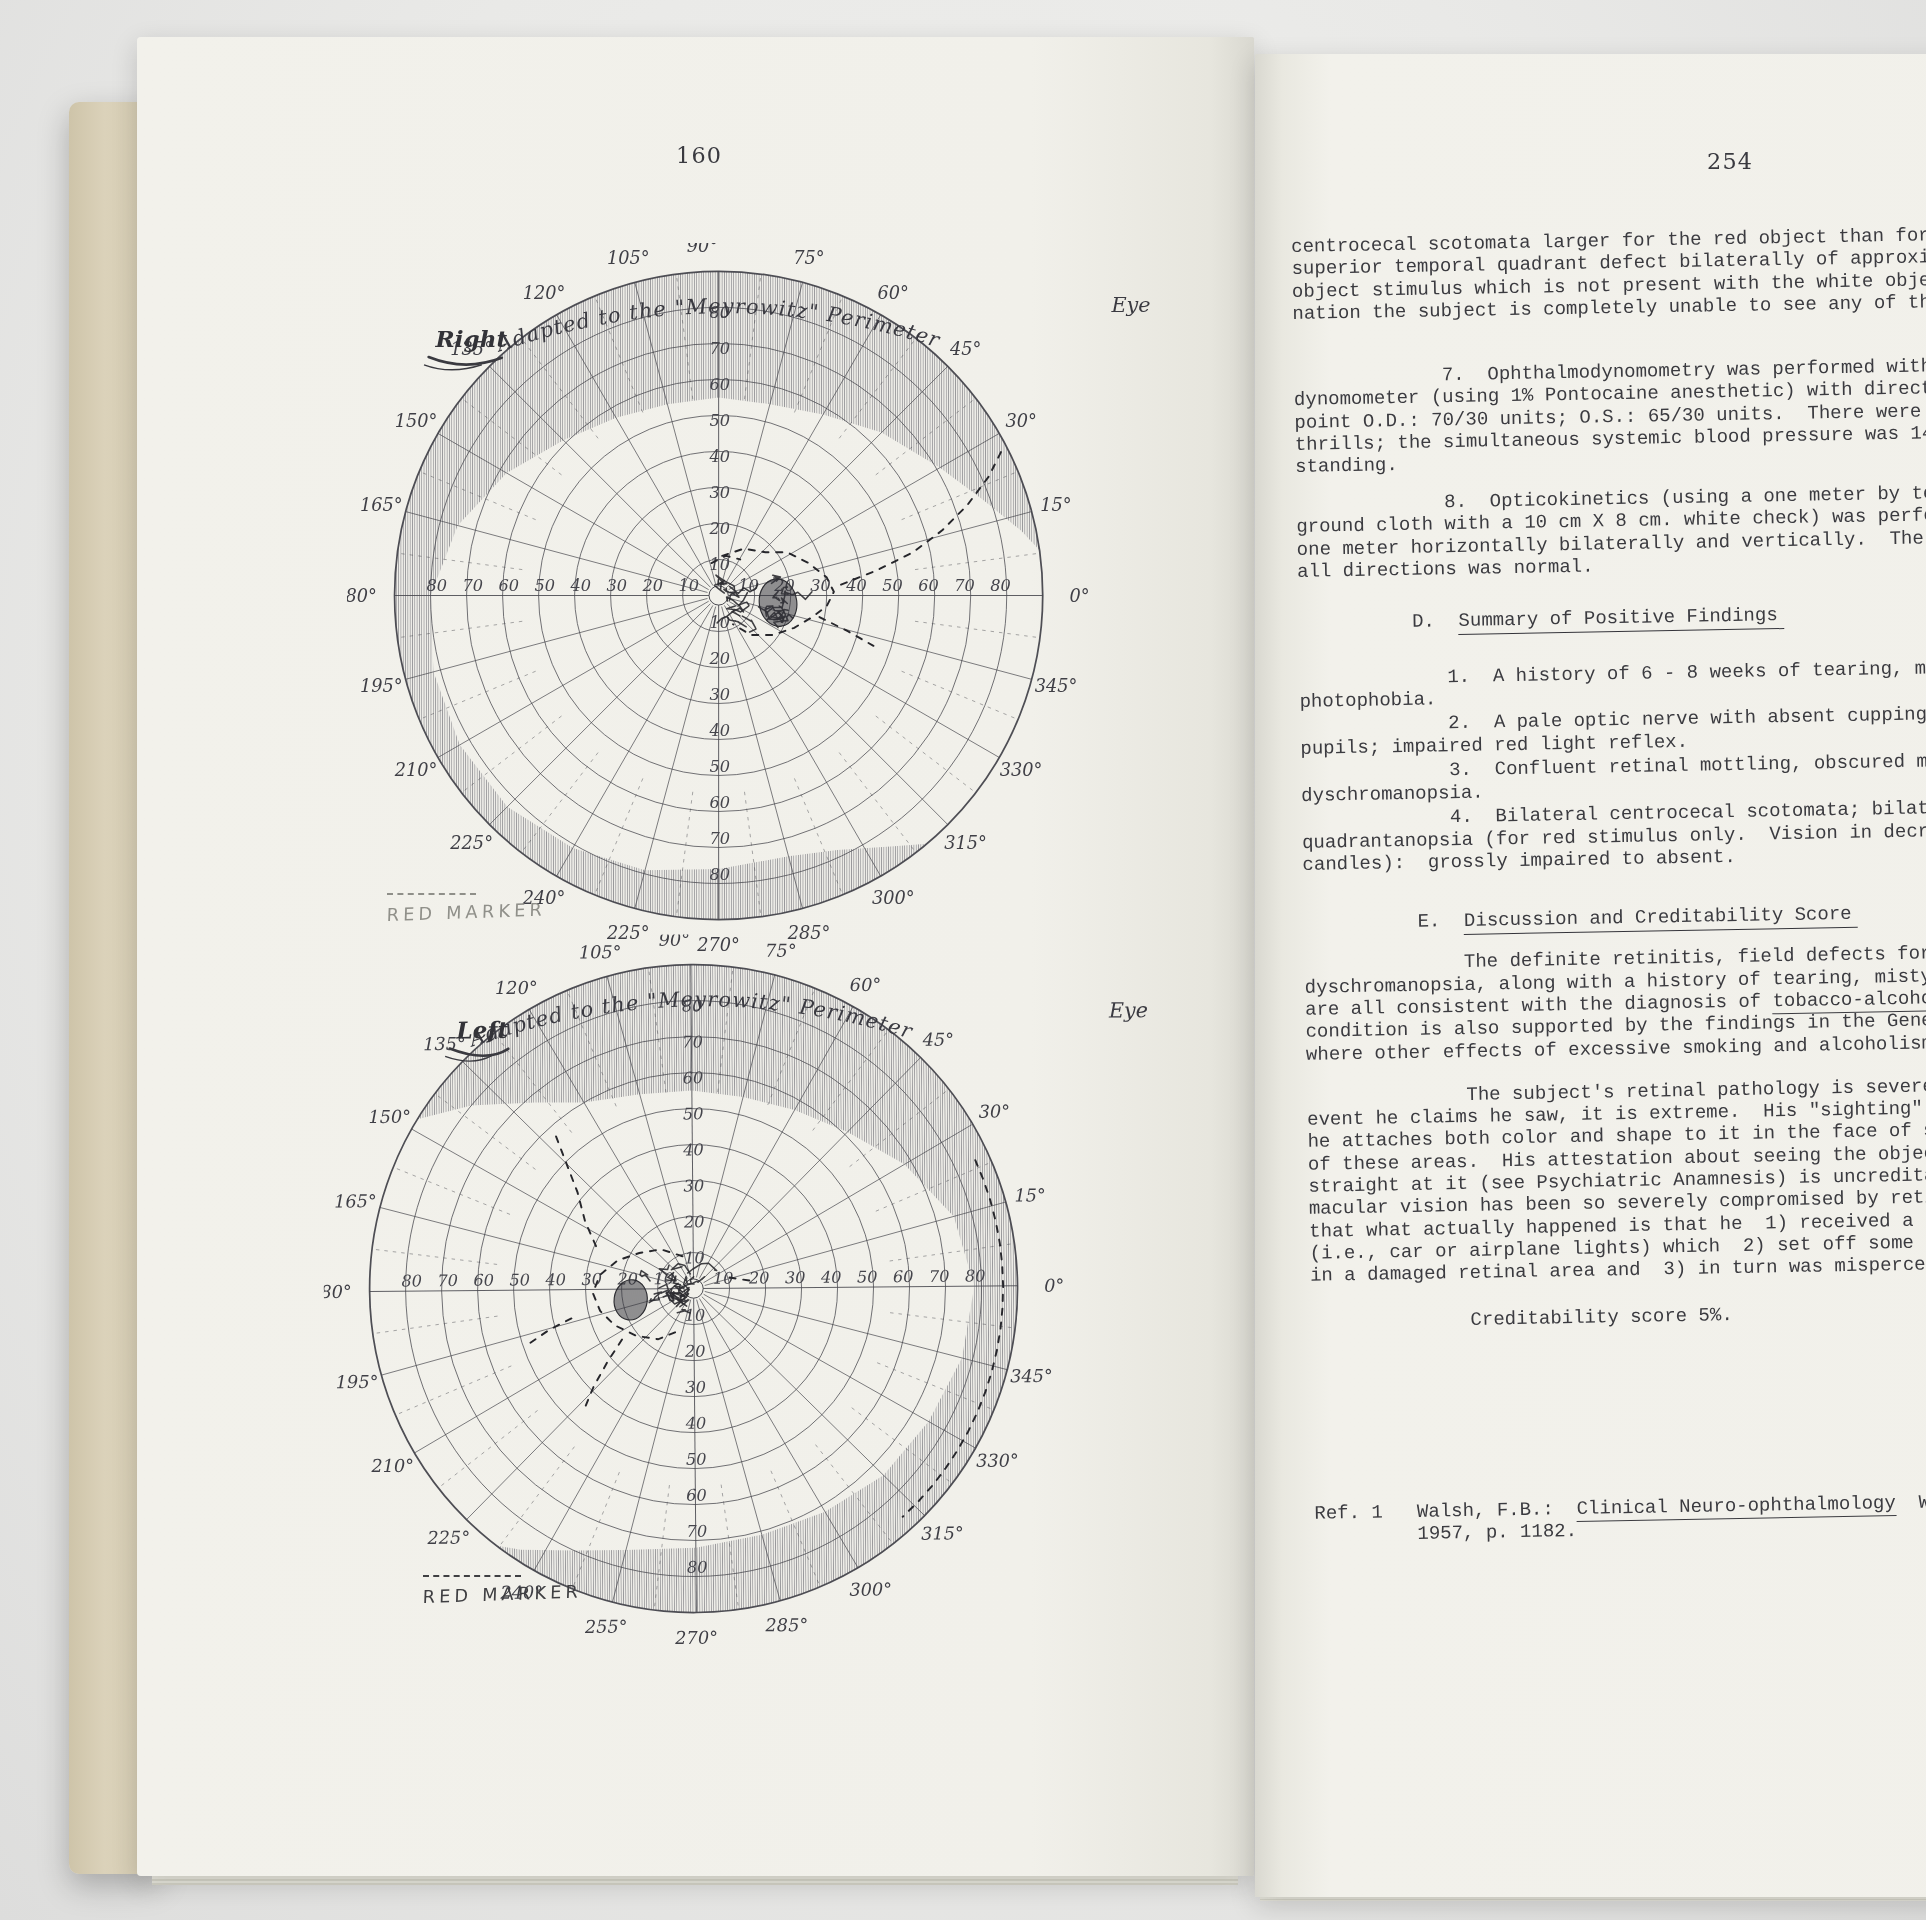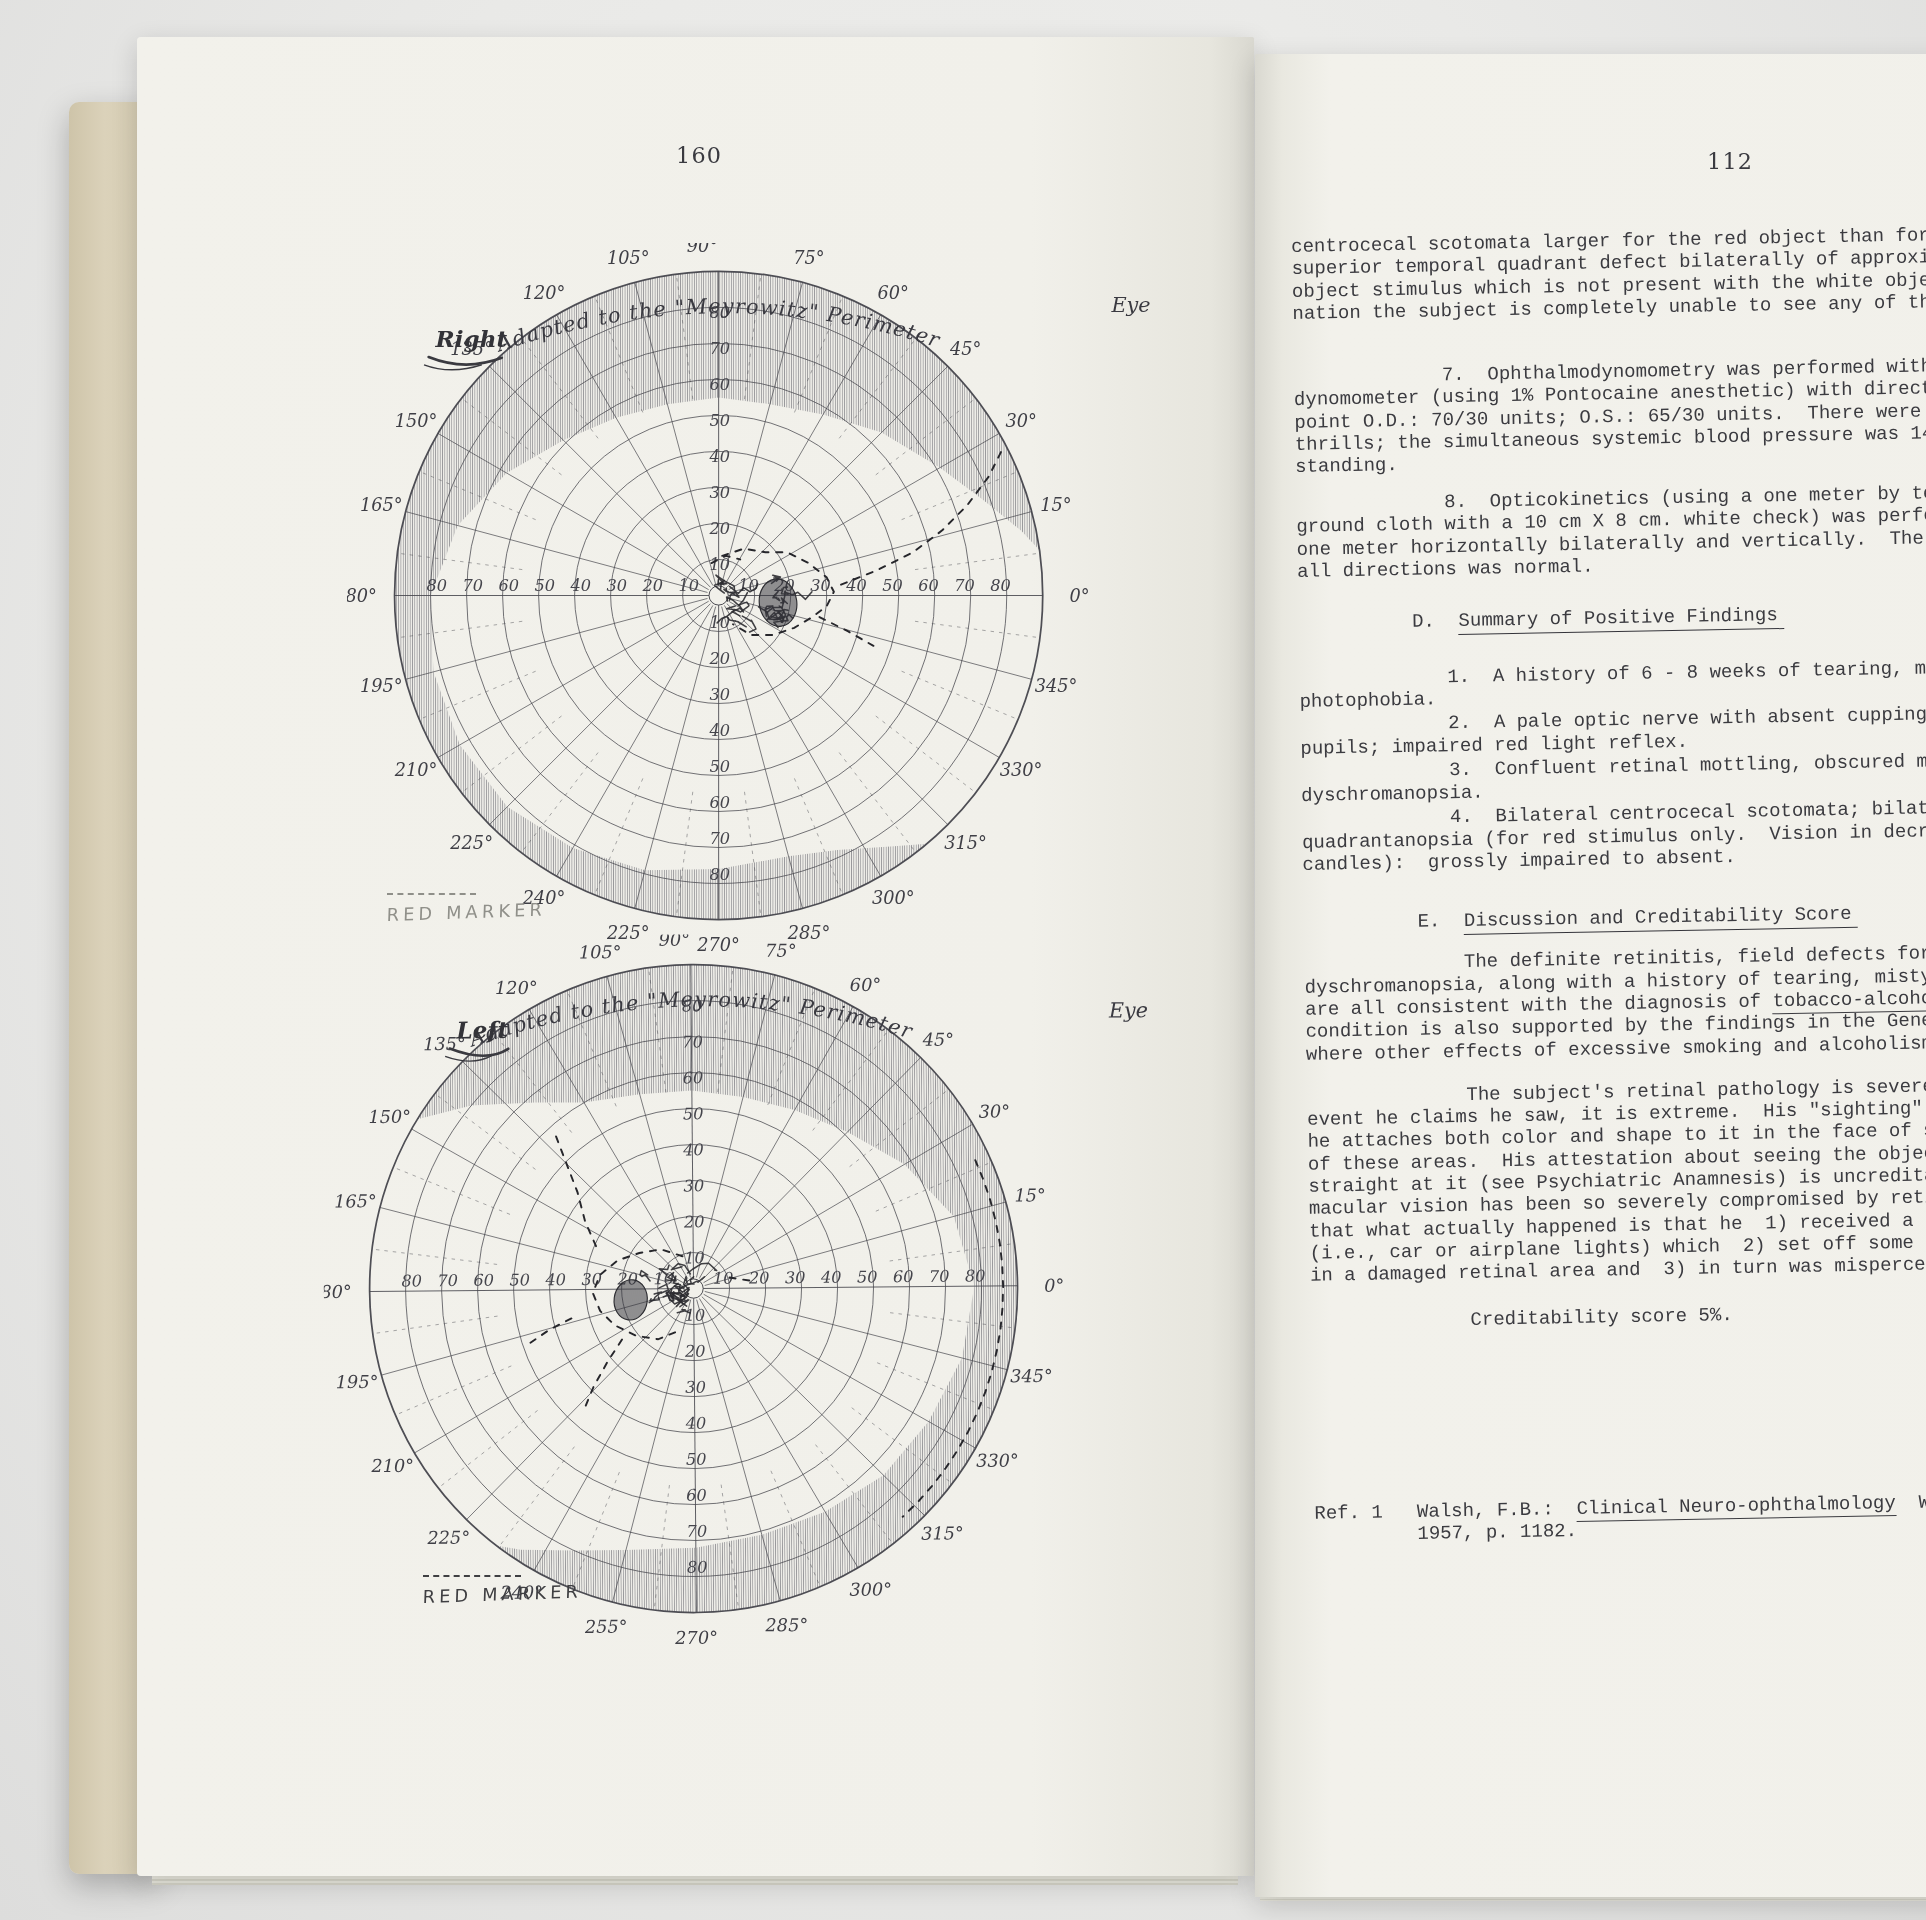--- a/index.html
+++ b/index.html
@@ -77,21 +77,21 @@
 
   <div class="cover cover-left"></div>
 
   <div class="edges-bottom-left"></div>
   <div class="edges-bottom-right"></div>
 
   <div class="page page-left"></div>
   <div class="page page-right"></div>
 
   <div class="pageno pageno-left">160</div>
-  <div class="pageno pageno-right">112</div>
+  <div class="pageno pageno-right">254</div>
 
   <div id="chart0" class="chart-slot chart0"><svg width="828" height="728" viewBox="0 0 2150 1890">
         <defs>
           <pattern id="h0" width="6" height="6" patternUnits="userSpaceOnUse">
             <line x1="3" y1="0" x2="3" y2="6" stroke="#50505a" stroke-width="2.2"></line>
           </pattern>
           <pattern id="hd0" width="5" height="5" patternUnits="userSpaceOnUse">
             <line x1="2.5" y1="0" x2="2.5" y2="5" stroke="#33333b" stroke-width="2.6"></line>
           </pattern>
         </defs>

